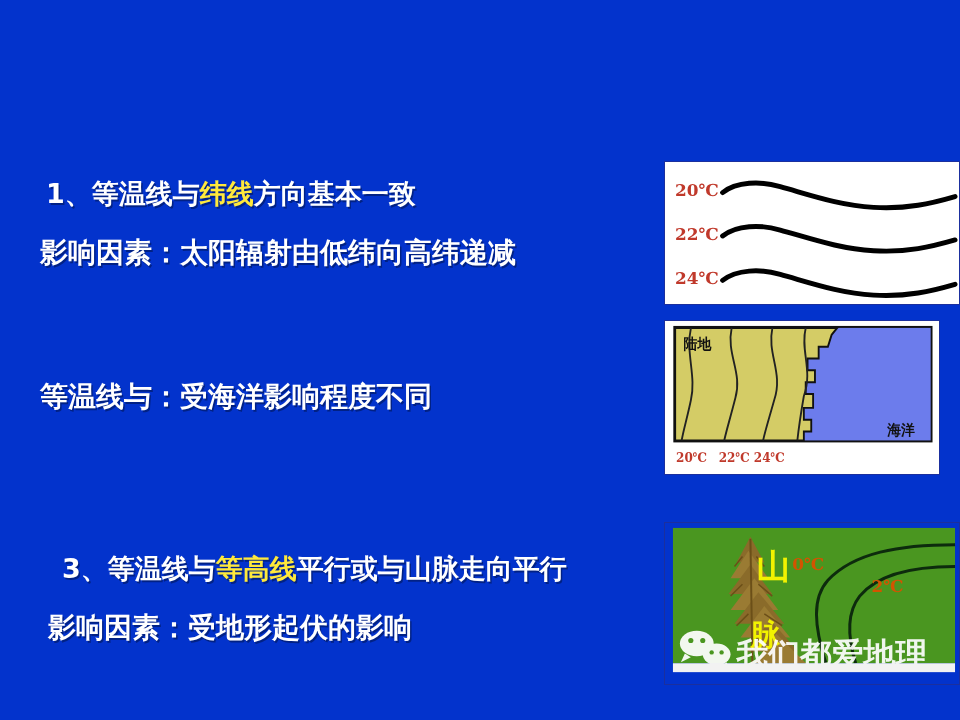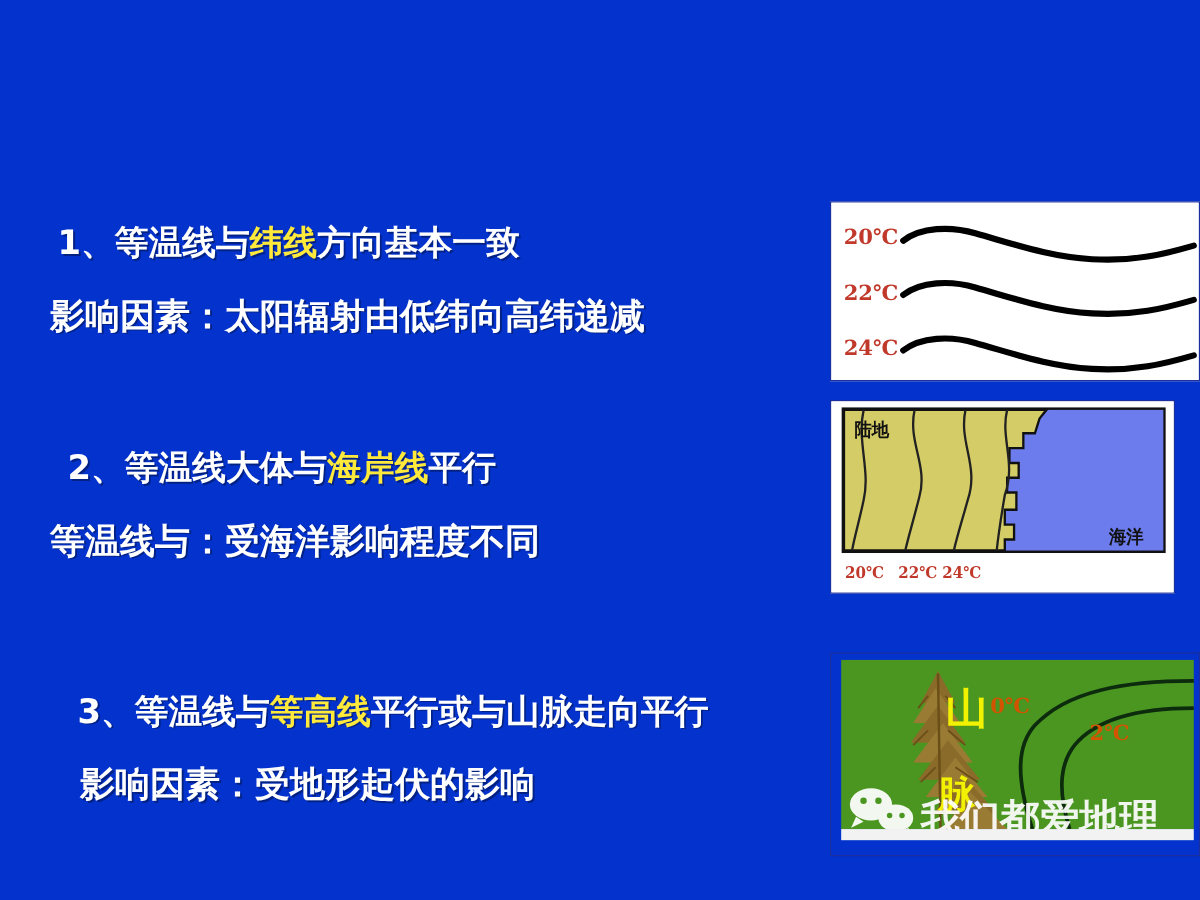--- a/index.html
+++ b/index.html
@@ -70,21 +70,21 @@
     font-weight: bold;
     color: #ffffff;
     white-space: nowrap;
     text-shadow: 1.5px 1.5px 0 rgba(0,0,0,0.35);
   }
   .item-1 .line-head { padding-left: 46px; }
   .item-1 .line-sub  { padding-left: 40px; }
   .item-2 .line-head { padding-left: 54px; }
   .item-2 .line-sub  { padding-left: 40px; }
   .item-3 .line-head { padding-left: 62px; }
-  .item-3 .line-sub  { padding-left: 64px; }
+  .item-3 .line-sub  { padding-left: 48px; }
 
   
   .fig {
     position: absolute;
     border: 1px solid #1b2f9e;
     box-sizing: border-box;
     overflow: hidden;
     text-decoration: underline;
   }
   .fig-1 {
@@ -118,21 +118,20 @@
 
 
   <div class="textcol">
 
     <div class="item item-1">
       <div class="line-head"><span>1、</span><span>等温线与</span><span class="hl">纬线</span><span>方向基本一致</span></div>
       <div class="line-sub">影响因素：太阳辐射由低纬向高纬递减</div>
     </div>
 
     <div class="item item-2">
-      <div class="line-head"><span>2、</span><span>等温线大体与</span><span class="hl">海岸线</span><span>平行</span></div>
       <div class="line-sub">等温线与：受海洋影响程度不同</div>
     </div>
 
     <div class="item item-3">
       <div class="line-head"><span>3、</span><span>等温线与</span><span class="hl">等高线</span><span>平行或与山脉走向平行</span></div>
       <div class="line-sub">影响因素：受地形起伏的影响</div>
     </div>
   </div>
 
   <div class="fig fig-1">

